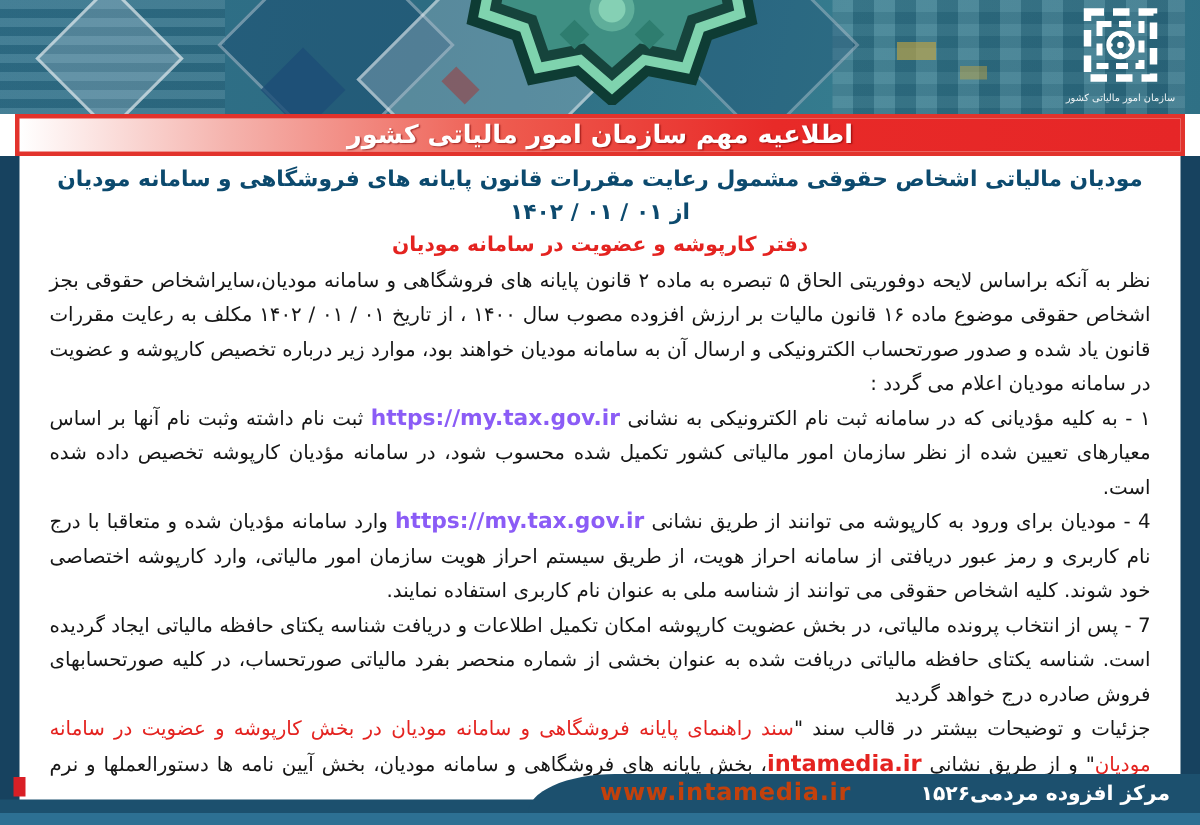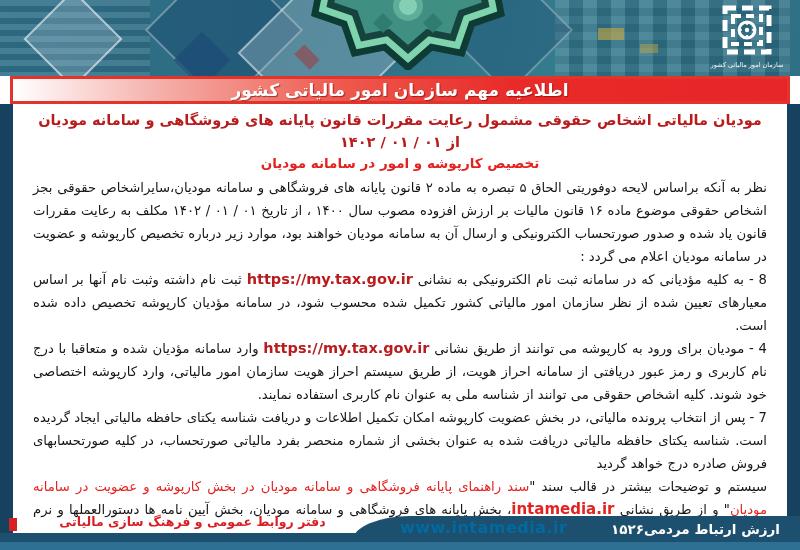--- a/index.html
+++ b/index.html
@@ -34,36 +34,36 @@
   .title-bar span{color:#ffffff;font-weight:bold;font-size:17px;direction:rtl;
     text-shadow:1px 1px 1px rgba(120,0,0,.6);white-space:nowrap;}
 
   
   .edge{position:absolute;top:104px;width:13px;background:#17425f;}
   .edge-left{left:0;bottom:8px;}
   .edge-right{right:0;bottom:8px;}
 
   
   .content{position:absolute;top:104px;left:13px;right:13px;padding:5px 20px 0 20px;direction:rtl;}
-  .h-blue{margin:0;text-align:center;color:#b91c1c;font-size:14.5px;line-height:22px;font-weight:bold;}
+  .h-blue{margin:0;text-align:center;color:#0c4a6e;font-size:14.5px;line-height:22px;font-weight:bold;}
   .h-red{margin:0 0 3px 0;text-align:center;color:#e42320;font-size:13.5px;line-height:20px;font-weight:bold;}
   .para{margin:0;color:#161616;font-size:13.2px;line-height:23px;text-align:justify;}
-  .url{direction:ltr;unicode-bidi:embed;font-weight:bold;color:#b91c1c;font-size:14.5px;}
+  .url{direction:ltr;unicode-bidi:embed;font-weight:bold;color:#8b5cf6;font-size:14.5px;}
   .red-quote{color:#e42320;}
   .site{direction:ltr;unicode-bidi:embed;font-weight:bold;color:#e42320;font-size:15px;}
 
   
   .footer-strip{position:absolute;left:0;right:0;bottom:0;height:8px;background:#2d7093;}
   .footer-band{position:absolute;left:0;right:0;bottom:8px;height:9px;background:#1c506e;}
   .footer-swoosh{position:absolute;left:352px;right:0;bottom:8px;height:26px;background:#1c506e;
     border-top-left-radius:58px 26px;}
   .footer-accent{position:absolute;left:9px;bottom:19px;width:8px;height:13px;background:#d91f26;}
   .dept{position:absolute;left:30px;bottom:21px;width:325px;text-align:center;direction:rtl;
     color:#d91f26;font-weight:bold;font-size:12.5px;white-space:nowrap;}
-  .www{position:absolute;left:400px;bottom:13px;color:#0369a1;font-weight:bold;font-size:16px;
+  .www{position:absolute;left:400px;bottom:13px;color:#c2410c;font-weight:bold;font-size:16px;
     direction:ltr;letter-spacing:.5px;}
   .contact{position:absolute;right:20px;bottom:13px;color:#ffffff;font-weight:bold;font-size:13.5px;
     direction:rtl;white-space:nowrap;}
 </style>
 </head>
 <body>
 
 <div class="page">
 
   <div class="banner">
@@ -116,34 +116,33 @@
 
   <div class="title-bar">
     <span>اطلاعیه مهم سازمان امور مالیاتی کشور</span>
   </div>
 
   <div class="edge edge-left"></div>
   <div class="edge edge-right"></div>
 
   <div class="content">
     <h1 class="h-blue">مودیان مالیاتی اشخاص حقوقی مشمول رعایت مقررات قانون پایانه های فروشگاهی و سامانه مودیان از ۰۱ / ۰۱ / ۱۴۰۲</h1>
-    <h2 class="h-red">تخصیص کارپوشه و امور در سامانه مودیان</h2>
+    <h2 class="h-red">دفتر کارپوشه و عضویت در سامانه مودیان</h2>
 
     <p class="para">نظر به آنکه براساس لایحه دوفوریتی الحاق ۵ تبصره به ماده ۲ قانون پایانه های فروشگاهی و سامانه مودیان،سایراشخاص حقوقی بجز اشخاص حقوقی موضوع ماده ۱۶ قانون مالیات بر ارزش افزوده مصوب سال ۱۴۰۰ ، از تاریخ ۰۱ / ۰۱ / ۱۴۰۲ مکلف به رعایت مقررات قانون یاد شده و صدور صورتحساب الکترونیکی و ارسال آن به سامانه مودیان خواهند بود، موارد زیر درباره تخصیص کارپوشه و عضویت در سامانه مودیان اعلام می گردد :</p>
 
-    <p class="para"><span>8 - به کلیه مؤدیانی که در سامانه ثبت نام الکترونیکی به نشانی </span><bdi class="url">https://my.tax.gov.ir</bdi><span> ثبت نام داشته وثبت نام آنها بر اساس معیارهای تعیین شده از نظر سازمان امور مالیاتی کشور تکمیل شده محسوب شود، در سامانه مؤدیان کارپوشه تخصیص داده شده است.</span></p>
+    <p class="para"><span>۱ - به کلیه مؤدیانی که در سامانه ثبت نام الکترونیکی به نشانی </span><bdi class="url">https://my.tax.gov.ir</bdi><span> ثبت نام داشته وثبت نام آنها بر اساس معیارهای تعیین شده از نظر سازمان امور مالیاتی کشور تکمیل شده محسوب شود، در سامانه مؤدیان کارپوشه تخصیص داده شده است.</span></p>
 
     <p class="para"><span>4 - مودیان برای ورود به کارپوشه می توانند از طریق نشانی </span><bdi class="url">https://my.tax.gov.ir</bdi><span> وارد سامانه مؤدیان شده و متعاقبا با درج نام کاربری و رمز عبور دریافتی از سامانه احراز هویت، از طریق سیستم احراز هویت سازمان امور مالیاتی، وارد کارپوشه اختصاصی خود شوند. کلیه اشخاص حقوقی می توانند از شناسه ملی به عنوان نام کاربری استفاده نمایند.</span></p>
 
     <p class="para">7 - پس از انتخاب پرونده مالیاتی، در بخش عضویت کارپوشه امکان تکمیل اطلاعات و دریافت شناسه یکتای حافظه مالیاتی ایجاد گردیده است. شناسه یکتای حافظه مالیاتی دریافت شده به عنوان بخشی از شماره منحصر بفرد مالیاتی صورتحساب، در کلیه صورتحسابهای فروش صادره درج خواهد گردید</p>
 
-    <p class="para"><span>سیستم و توضیحات بیشتر در قالب سند "</span><span class="red-quote">سند راهنمای پایانه فروشگاهی و سامانه مودیان در بخش کارپوشه و عضویت در سامانه مودیان</span><span>" و از طریق نشانی </span><bdi class="site">intamedia.ir</bdi><span>، بخش پایانه های فروشگاهی و سامانه مودیان، بخش آیین نامه ها دستورالعملها و نرم افزارهای مرتبط، در دسترس می باشد.</span></p>
+    <p class="para"><span>جزئیات و توضیحات بیشتر در قالب سند "</span><span class="red-quote">سند راهنمای پایانه فروشگاهی و سامانه مودیان در بخش کارپوشه و عضویت در سامانه مودیان</span><span>" و از طریق نشانی </span><bdi class="site">intamedia.ir</bdi><span>، بخش پایانه های فروشگاهی و سامانه مودیان، بخش آیین نامه ها دستورالعملها و نرم افزارهای مرتبط، در دسترس می باشد.</span></p>
   </div>
 
   <div class="footer-band"></div>
   <div class="footer-swoosh"></div>
   <div class="footer-strip"></div>
   <div class="footer-accent"></div>
-  <div class="dept">دفتر روابط عمومی و فرهنگ سازی مالیاتی</div>
   <div class="www">www.intamedia.ir</div>
-  <div class="contact">ارزش ارتباط مردمی۱۵۲۶</div>
+  <div class="contact">مرکز افزوده مردمی۱۵۲۶</div>
 
 </div>
 
 </body></html>

